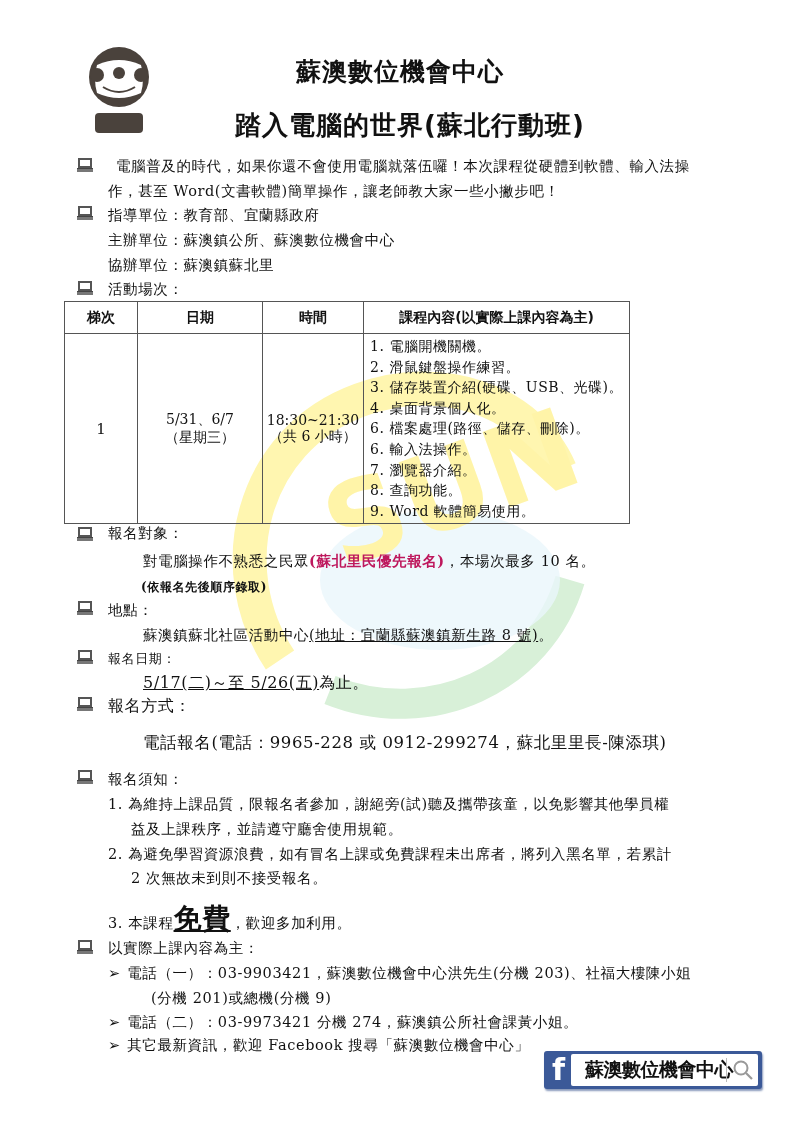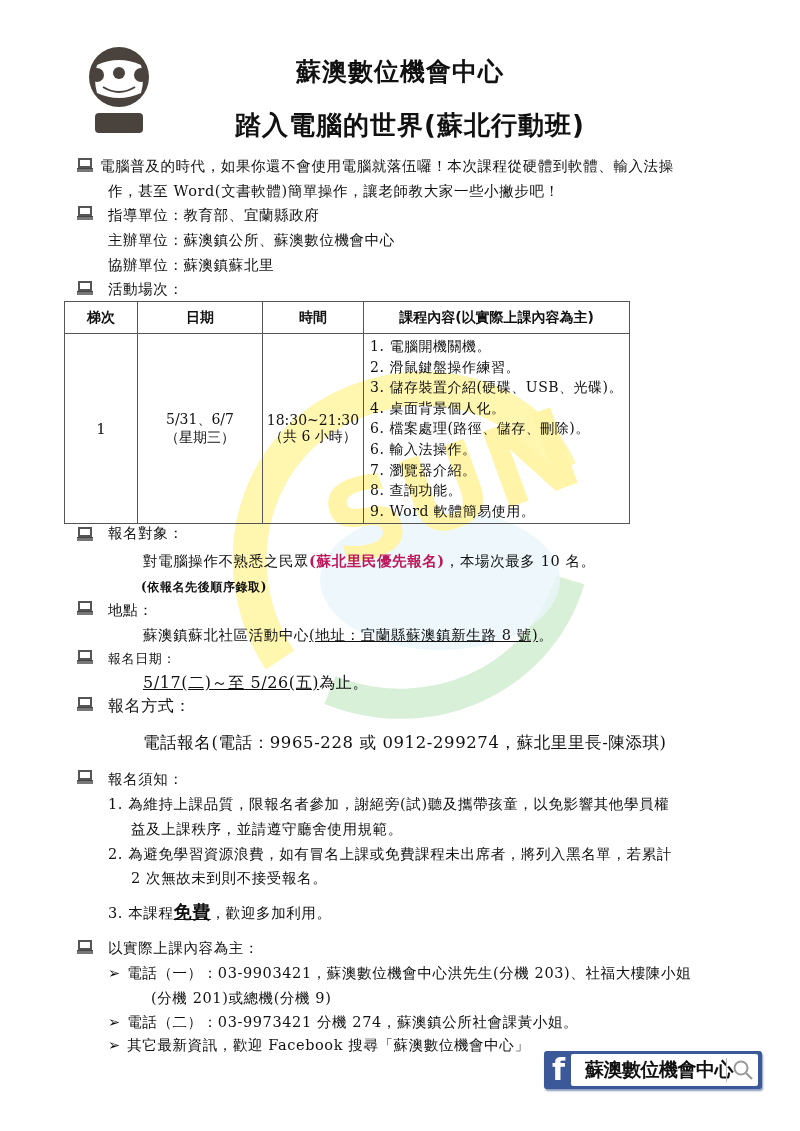--- a/index.html
+++ b/index.html
@@ -13,21 +13,21 @@
   .title2 { position:absolute; left:0; width:800px; top:108px; text-align:center; font-family:"DejaVu Sans","Liberation Sans",sans-serif; font-size:26px; font-weight:bold; letter-spacing:1px; padding-left:20px; }
 
   .pc-icon { position:absolute; width:16px; height:14px; }
   .pc-icon .scr { position:absolute; left:1px; top:0; width:14px; height:10px; border:2px solid #555; background:#fff; }
   .pc-icon .kb { position:absolute; left:0; top:10px; width:16px; height:4px; background:#777; border-top:1px solid #444; }
 
   .line { position:absolute; white-space:nowrap; font-size:14.5px; letter-spacing:0.6px; }
   .ul { text-decoration:underline; }
   .red { color:#be185d; font-weight:bold; }
   .small-bold { font-size:12px; font-weight:bold; }
-  .big-free { font-size:18px; font-weight:bold; text-decoration:underline; font-family:"DejaVu Sans","Liberation Sans",sans-serif; }
+  .big-free { font-size:28px; font-weight:bold; text-decoration:underline; font-family:"DejaVu Sans","Liberation Sans",sans-serif; }
 
   table.sched { position:absolute; left:64px; top:301px; width:566px; border-collapse:collapse; font-size:14px; }
   table.sched th, table.sched td { border:1.5px solid #555; }
   table.sched th { height:32px; font-weight:bold; font-family:"DejaVu Sans","Liberation Sans",sans-serif; font-size:14px; text-align:center; }
   table.sched td { text-align:center; vertical-align:middle; }
   table.sched td.content { text-align:left; padding:2px 6px; }
   .content-item { line-height:20.6px; white-space:nowrap; letter-spacing:0.5px; }
 
   .arrow { display:inline-block; width:14px; }
 
@@ -58,21 +58,21 @@
   <rect x="12" y="68" width="48" height="20" rx="4" fill="#4a423c"></rect>
 </svg>
 
 <div class="title1">蘇澳數位機會中心</div>
 <div class="title2">踏入電腦的世界(蘇北行動班)</div>
 
 <div class="pc-icon" style="left:77px;top:158px;">
     <div class="scr"></div>
     <div class="kb"></div>
   </div>
-<div class="line" style="left:100px;top:157px;">電腦普及的時代，如果你還不會使用電腦就落伍囉！本次課程從硬體到軟體、輸入法操</div>
+<div class="line" style="left:116px;top:157px;">電腦普及的時代，如果你還不會使用電腦就落伍囉！本次課程從硬體到軟體、輸入法操</div>
 <div class="line" style="left:108px;top:182px;">作，甚至 Word(文書軟體)簡單操作，讓老師教大家一些小撇步吧！</div>
 
 <div class="pc-icon" style="left:77px;top:206px;">
     <div class="scr"></div>
     <div class="kb"></div>
   </div>
 <div class="line" style="left:108px;top:206px;">指導單位：教育部、宜蘭縣政府</div>
 <div class="line" style="left:108px;top:231px;">主辦單位：蘇澳鎮公所、蘇澳數位機會中心</div>
 <div class="line" style="left:108px;top:256px;">協辦單位：蘇澳鎮蘇北里</div>
 

